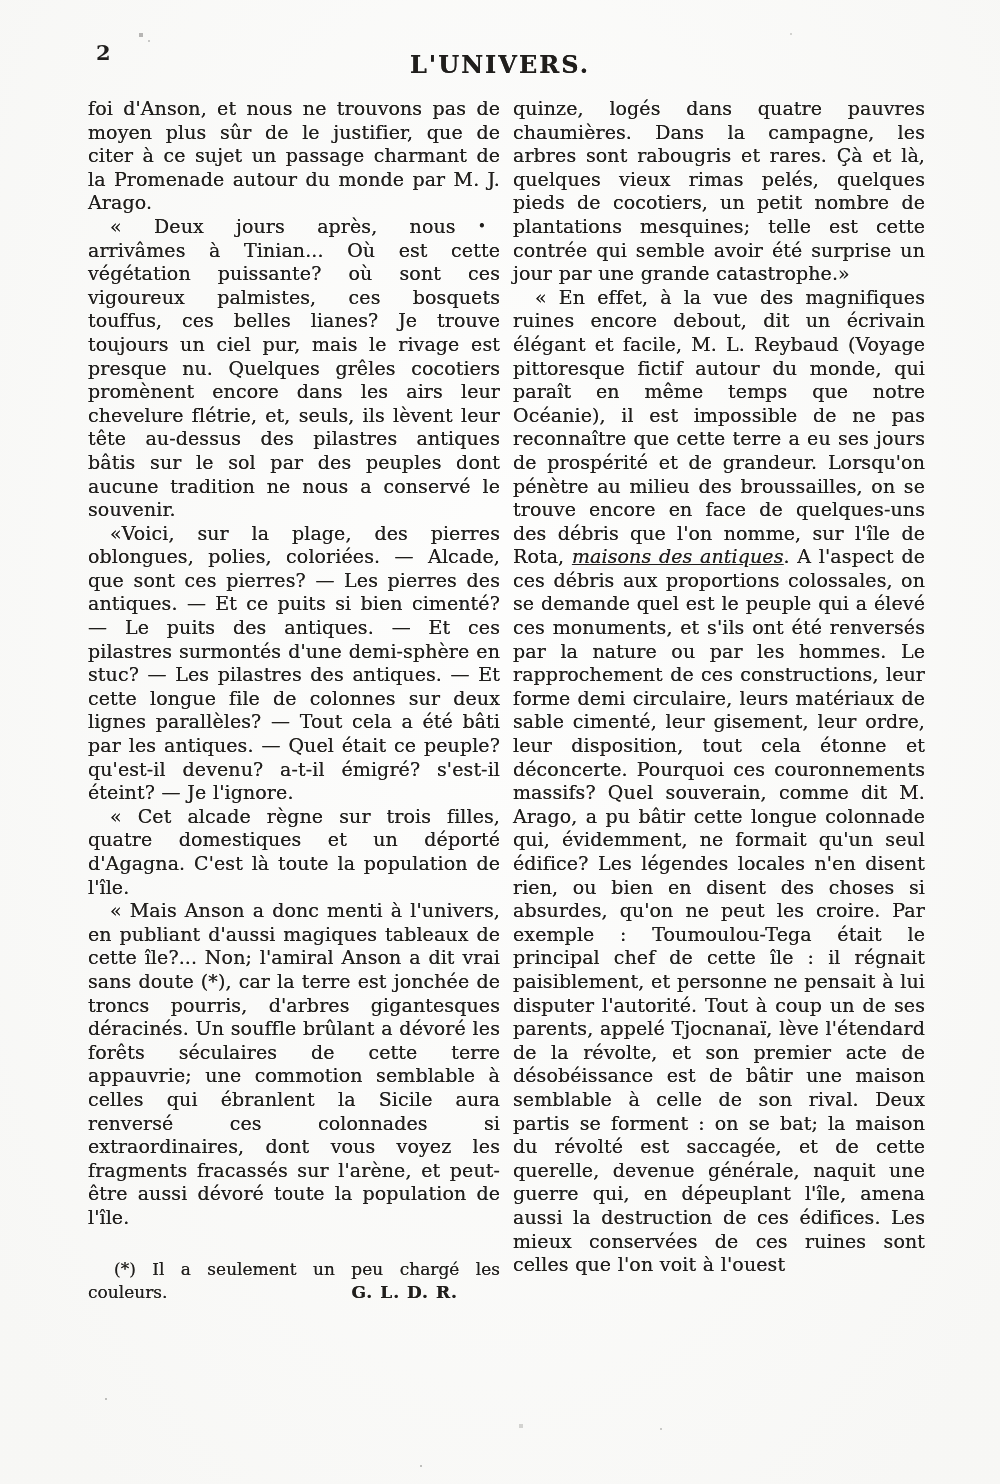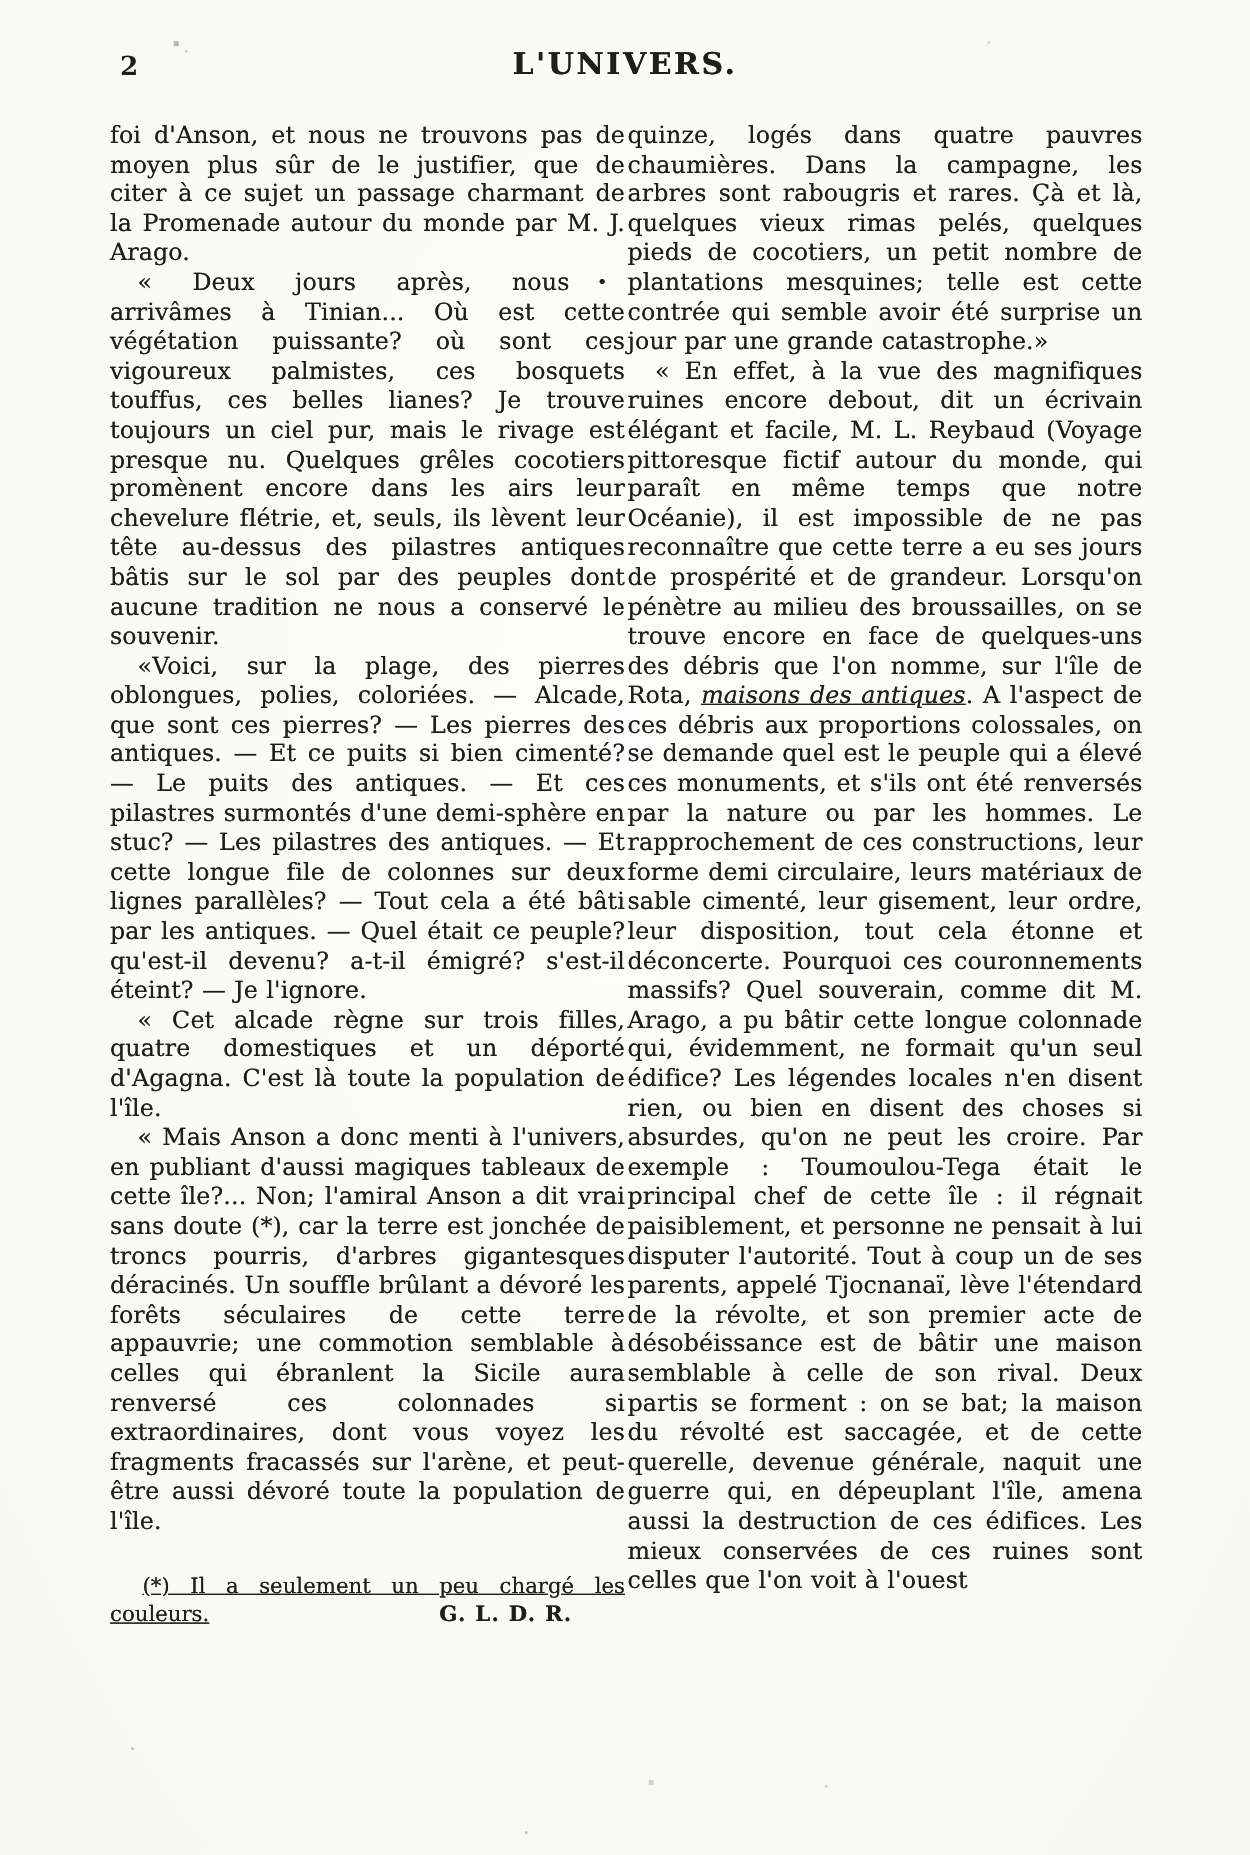--- a/index.html
+++ b/index.html
@@ -30,30 +30,30 @@
     left: 8px;
     top: 4px;
     font-size: 21px;
     font-weight: bold;
   }
   .journal-title {
     position: absolute;
     left: 0;
     right: 13px;
     top: 0;
-    margin: 0;
+    margin: 14px;
     text-align: center;
     font-size: 24px;
     font-weight: bold;
     letter-spacing: 2px;
     text-shadow: 0 0 0.5px rgba(25,23,20,0.85);
   }
   .columns {
     display: flex;
-    gap: 2px;
+    gap: 13px;
     margin-top: 27px;
   }
   .column {
     width: 412px;
     box-sizing: border-box;
   }
   .para {
     margin: 0;
     font-size: 19px;
     line-height: 23.6px;
@@ -75,21 +75,20 @@
     font-style: italic;
     text-decoration: underline;
   }
   .footnote {
     position: relative;
     margin-top: 28px;
     font-size: 17px;
     line-height: 23px;
     text-align: justify;
     text-shadow: 0 0 0.4px rgba(28,26,23,0.8);
-    text-decoration: underline;
   }
   .footnote-text {
     display: block;
     text-indent: 26px;
   }
   .footnote-signature {
     position: absolute;
     right: 42px;
     bottom: 0;
     letter-spacing: 1px;

